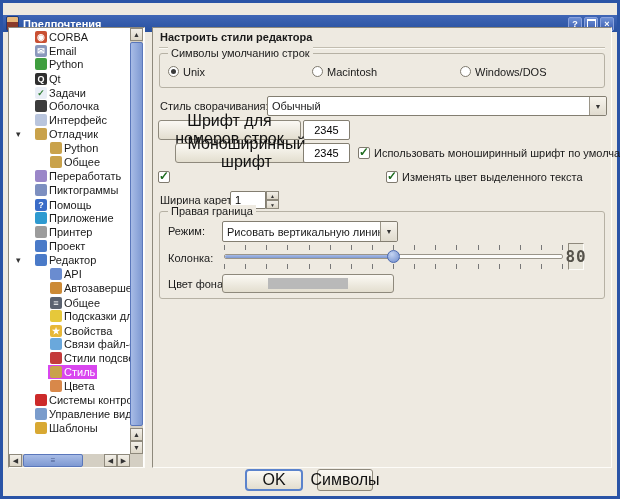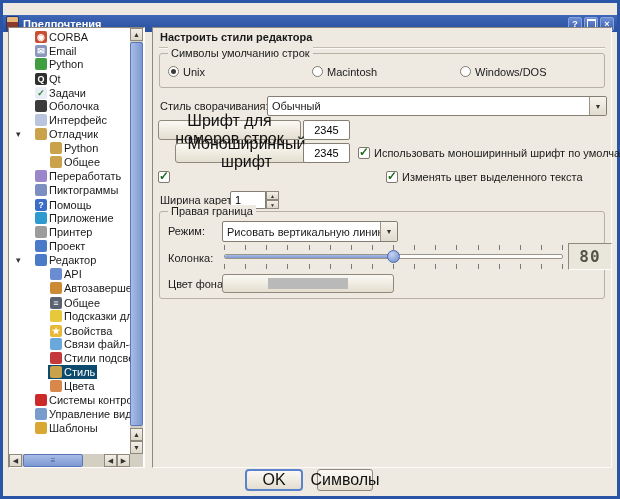--- a/index.html
+++ b/index.html
@@ -21,21 +21,21 @@
   .maxbox{width:7px;height:6px;border:1px solid #fff;border-top-width:2px;}
   
   .sunken{border:1px solid;border-color:#8e897c #fdfcf8 #fdfcf8 #8e897c;box-sizing:border-box;}
   
   .tree{position:absolute;left:5px;top:24px;width:137px;height:441px;background:#fff;}
   .tree-items{position:absolute;left:0;top:0;width:122px;height:426px;overflow:hidden;padding-top:1px;box-sizing:border-box;}
   .trow{height:14px;line-height:14px;position:relative;padding-left:24px;white-space:nowrap;}
   .trow.child{padding-left:39px;}
   .arrow{position:absolute;left:7px;top:0;font-size:9px;color:#333;}
   .twrap{display:inline-flex;align-items:center;height:14px;gap:2px;padding:0 2px;}
-  .twrap.sel{background:#0c4a6e;color:#fff;}
+  .twrap.sel{background:#d946ef;color:#fff;}
   .ticon{width:12px;height:12px;border-radius:2px;font-size:9px;line-height:12px;
          text-align:center;color:#fff;flex:none;font-weight:bold;}
   
   .vtrack{position:absolute;left:121px;top:0;width:13px;height:439px;background:#d4cfc3;}
   .htrack{position:absolute;left:0;top:426px;width:121px;height:13px;background:#d4cfc3;}
   .sb-btn{position:absolute;background:linear-gradient(#f2efe8,#ddd7c8);border:1px solid #8e897c;
           display:flex;align-items:center;justify-content:center;font-size:7px;color:#333;
           box-sizing:border-box;line-height:1;}
   .vthumb{position:absolute;left:0;top:14px;width:13px;height:384px;box-sizing:border-box;
           background:linear-gradient(90deg,#a8bce6,#7e99d2);border:1px solid #5a77bb;border-radius:2px;}
@@ -75,21 +75,21 @@
   .spin-btns span{flex:1;background:linear-gradient(#f2efe8,#ddd7c8);border:1px solid #8e897c;
                   font-size:5px;display:flex;align-items:center;justify-content:center;color:#333;box-sizing:border-box;}
   .g-margin{left:6px;top:183px;width:446px;height:88px;}
   .ticks{position:absolute;left:64px;width:339px;height:5px;display:flex;justify-content:space-between;}
   .tick{width:1px;height:5px;background:#777;}
   .groove{position:absolute;left:64px;top:42px;width:339px;height:5px;background:#fdfdfb;
           border:1px solid #9a958a;border-radius:2px;box-sizing:border-box;}
   .groove-fill{position:absolute;left:0;top:0;height:100%;background:linear-gradient(#a8bce6,#7e99d2);border-radius:2px;}
   .shandle{position:absolute;top:-5px;width:13px;height:13px;border-radius:50%;box-sizing:border-box;
            background:radial-gradient(circle at 35% 30%,#c4d4f2,#6e8bcc);border:1px solid #4a68ae;}
-  .lcd{position:absolute;left:408px;top:31px;width:44px;height:27px;box-sizing:border-box;
+  .lcd{position:absolute;left:408px;top:31px;width:16px;height:27px;box-sizing:border-box;
        background:#e9e6db;border:1px solid;border-color:#8e897c #fdfcf8 #fdfcf8 #8e897c;
        display:flex;align-items:center;justify-content:center;
        font-family:"DejaVu Sans Mono",monospace;font-size:16px;font-weight:bold;color:#55524a;letter-spacing:1px;}
   .swatch{width:80px;height:11px;background:#b9b9b9;}
   .btn-ok{left:242px;top:466px;width:58px;height:22px;border:2px solid #5b83cc;border-radius:4px;}
   .btn-cancel{left:314px;top:466px;width:56px;height:22px;}
 </style>
 </head>
 <body>
 

